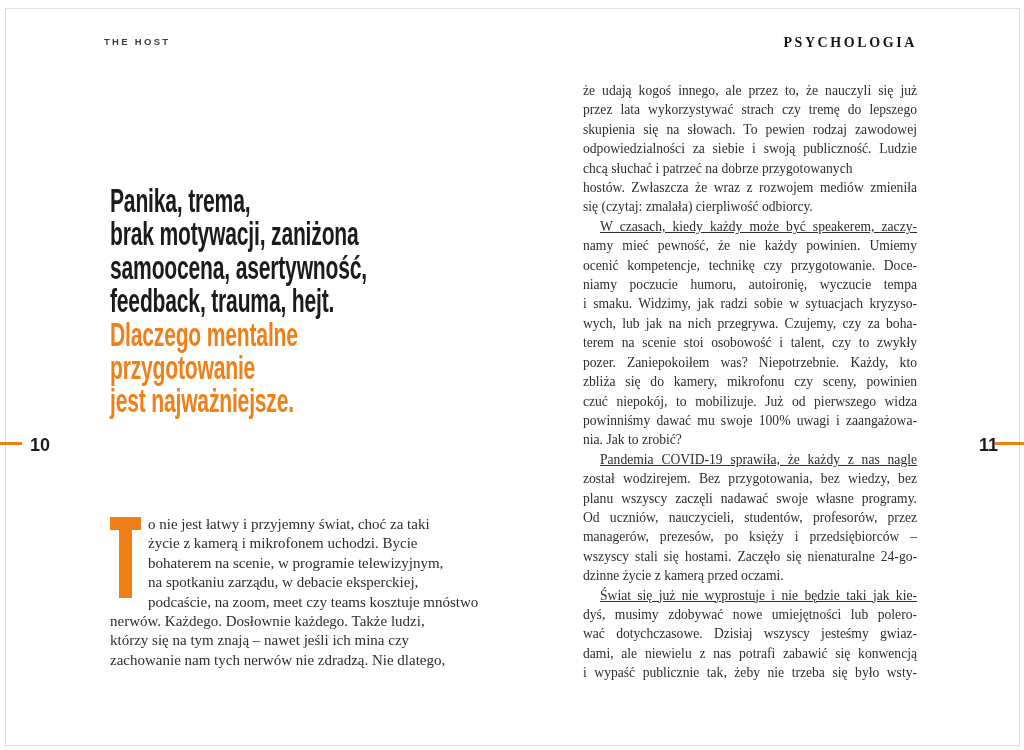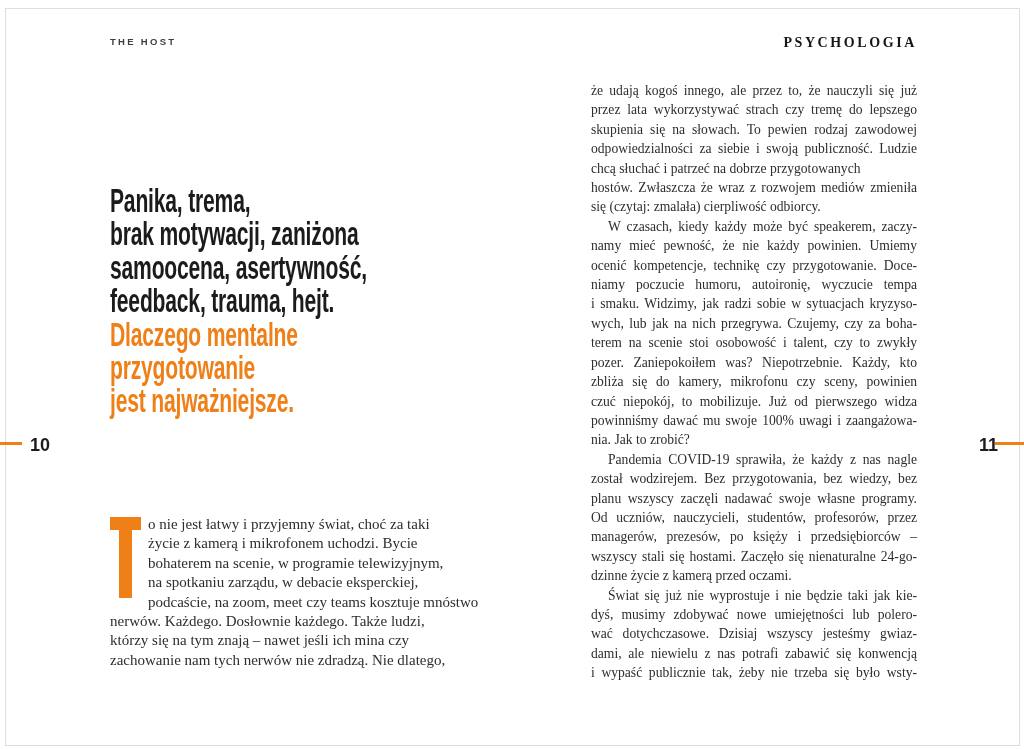--- a/index.html
+++ b/index.html
@@ -9,21 +9,21 @@
     width:1024px; height:750px; position:relative; overflow:hidden;
     background:#ffffff; font-family:"Liberation Serif", serif; color:var(--body);
   }
   .edge-frame{
     position:absolute; left:5px; top:8px; right:4px; bottom:4px;
     border:1px solid #dedede; pointer-events:none;
   }
 
   
   .running-head-left{
-    position:absolute; left:110px; top:36px;
+    position:absolute; left:104px; top:36px;
     font-family:"Liberation Sans", sans-serif; font-size:9.5px; font-weight:700;
     letter-spacing:2.3px; color:#3f3f3f;
   }
   .running-head-right{
     position:absolute; right:107px; top:35px;
     font-family:Liberation Serif, serif; font-size:14px; font-weight:800;
     letter-spacing:2.6px; color:#161616;
   }
 
   
@@ -59,23 +59,23 @@
   .dc-bar{ position:absolute; left:0; top:0; width:31px; height:13px; background:var(--orange); }
   .dc-stem{ position:absolute; left:9px; top:0; width:13px; height:81px; background:var(--orange); }
   .sr-only{ position:absolute; width:1px; height:1px; overflow:hidden; clip:rect(0 0 0 0); }
   .lline{ white-space:nowrap; }
 
   
   .right-body{
     position:absolute; left:583px; top:81px; width:334px;
     font-size:13.6px; line-height:19.4px; color:var(--body);
   }
-  .rline{ text-align:justify; text-align-last:justify;margin-left:8px; }
+  .rline{ text-align:justify; text-align-last:justify; }
   .rline.pe{ text-align-last:left; }
-  .rline.ps{ text-indent:17px; }
+  .rline.ps{ text-indent:17px;text-decoration:underline; }
 </style>
 </head>
 <body>
 
 <div class="edge-frame"></div>
 
 <div class="running-head-left">THE HOST</div>
 <div class="running-head-right">PSYCHOLOGIA</div>
 
 <div class="headline">

